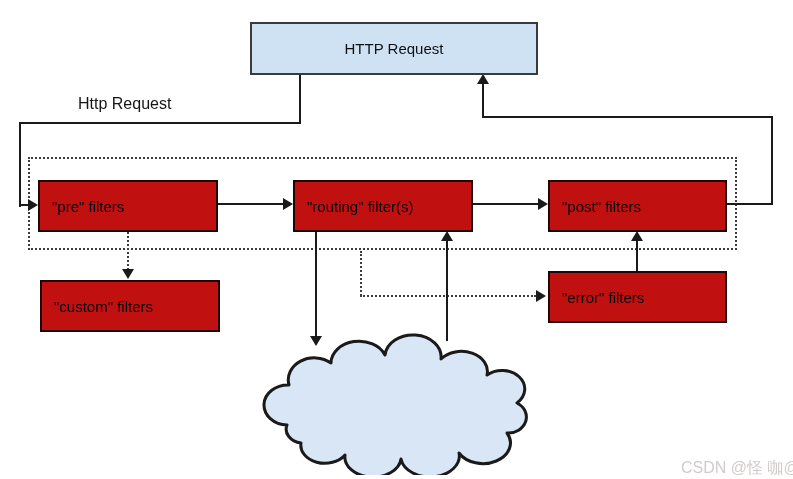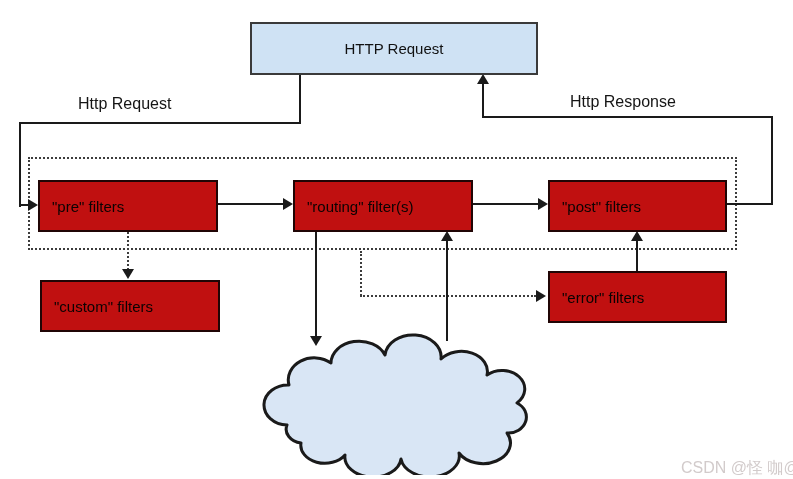--- a/index.html
+++ b/index.html
@@ -137,17 +137,16 @@
 
   <div class="red-box" style="left:40px;top:280px;width:180px;height:52px;">
     <span>"custom" filters</span>
   </div>
 
   <div class="red-box" style="left:548px;top:271px;width:179px;height:52px;">
     <span>"error" filters</span>
   </div>
 
   <div class="edge-label" style="left:78px;top:95px;">Http Request</div>
-  <div class="edge-label" style="left:570px;top:93px;">Http Response</div>
 
   <div class="watermark">CSDN @怪 咖@</div>
 
 </div>
 
 </body></html>

